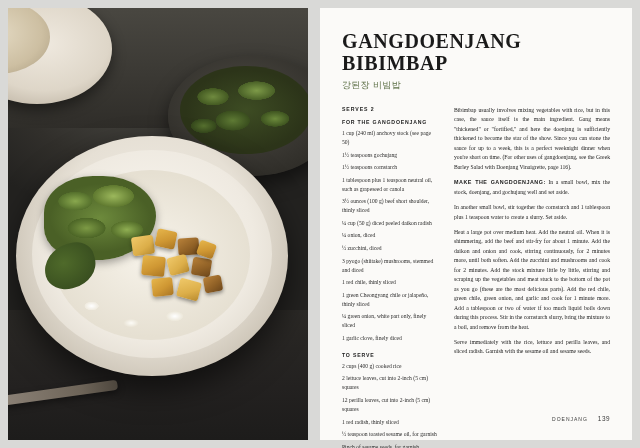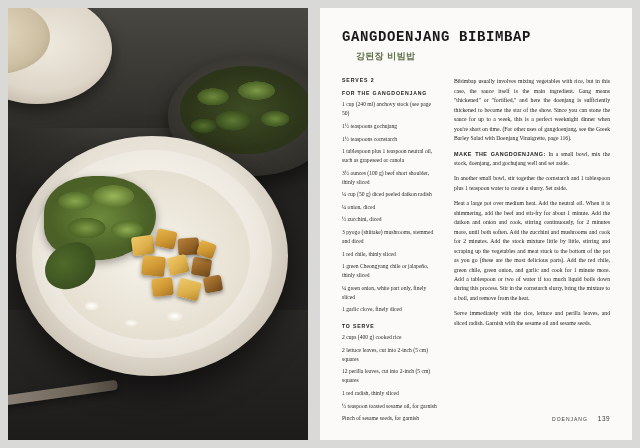--- a/index.html
+++ b/index.html
@@ -173,36 +173,35 @@
     background: #fbfaf8;
   }
   .rp-inner {
     position: absolute;
     left: 22px;
     top: 22px;
     width: 268px;
     height: 392px;
   }
   .title {
-    font-family: Liberation Mono, monospace;
+    font-family: Liberation Serif, serif;
     font-weight: bold;
     letter-spacing: 0.6px;
-    font-size: 14px;
+    font-size: 20px;
     color: #1a1a1a;
     line-height: 1.1;
     margin: 0 0 5px 0;
     text-transform: uppercase;
   }
   .subtitle {
     font-family: "DejaVu Sans", sans-serif;
     font-size: 9px;
     color: #5c6f45;
-    margin: 0 0 14px 14px;
+    margin: 0 0 14px 0;
     letter-spacing: 0.3px;
-    font-weight: bold;
   }
   .columns {
     position: relative;
     display: flex;
     gap: 16px;
   }
   .col-left {
     width: 96px;
     flex: 0 0 96px;
   }

